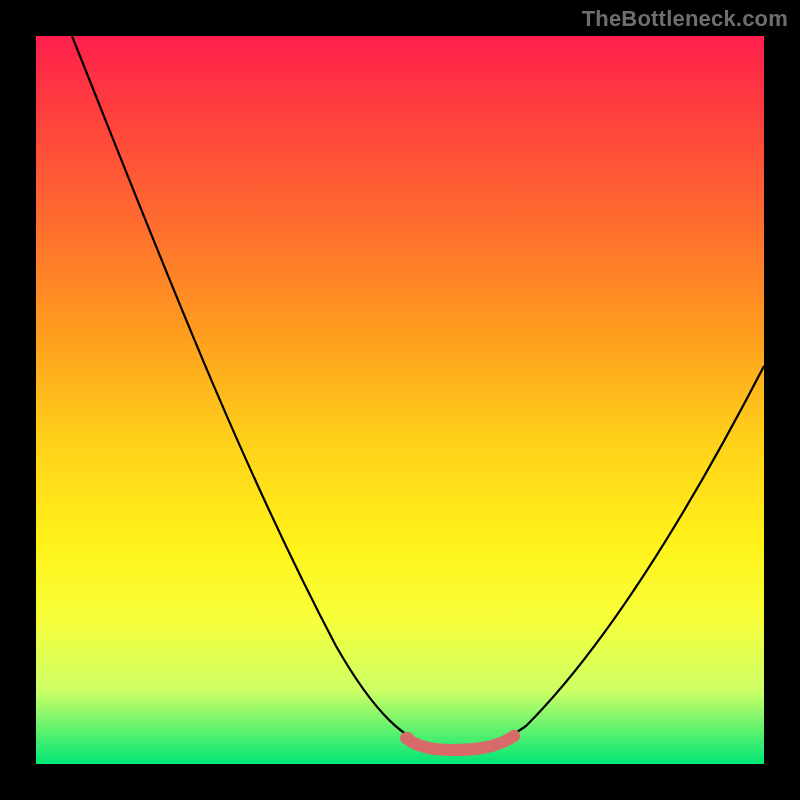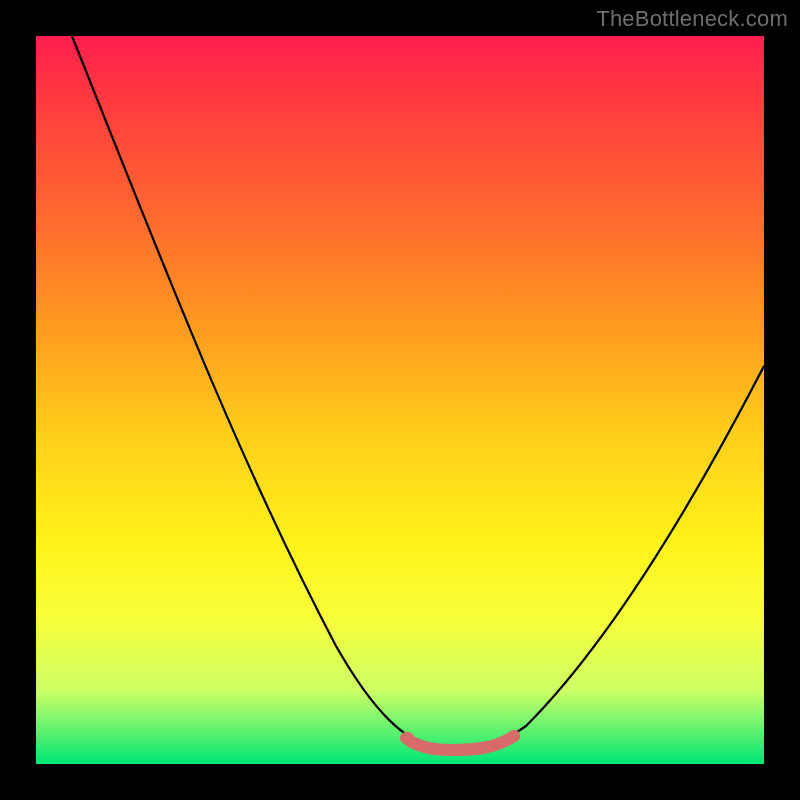--- a/index.html
+++ b/index.html
@@ -46,21 +46,21 @@
   .svg-layer {
     position: absolute;
     inset: 0;
   }
   .watermark {
     position: absolute;
     top: 6px;
     right: 12px;
     color: #6e6e6e;
     font-size: 22px;
-    font-weight: 400;
+    font-weight: 700;
     letter-spacing: 0.2px;
     user-select: none;
   }
 </style>
 </head>
 <body>
 
 <div class="frame">
 
   <div class="plot-area">

